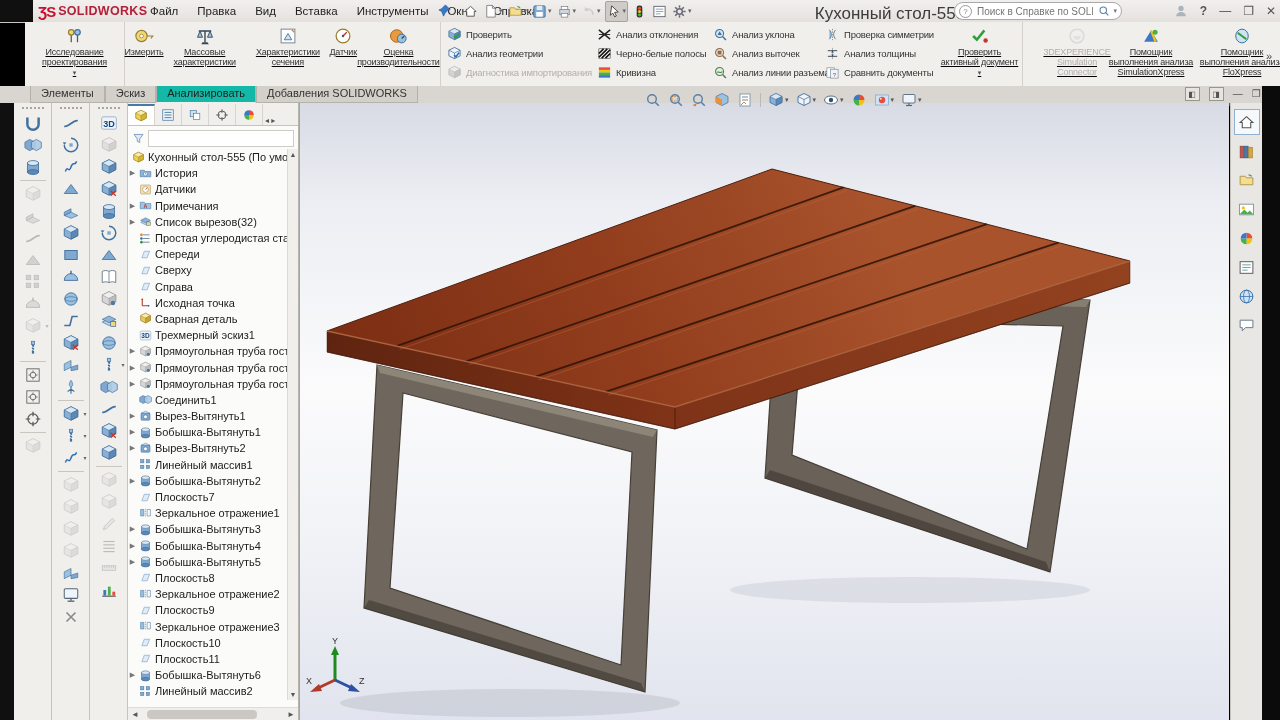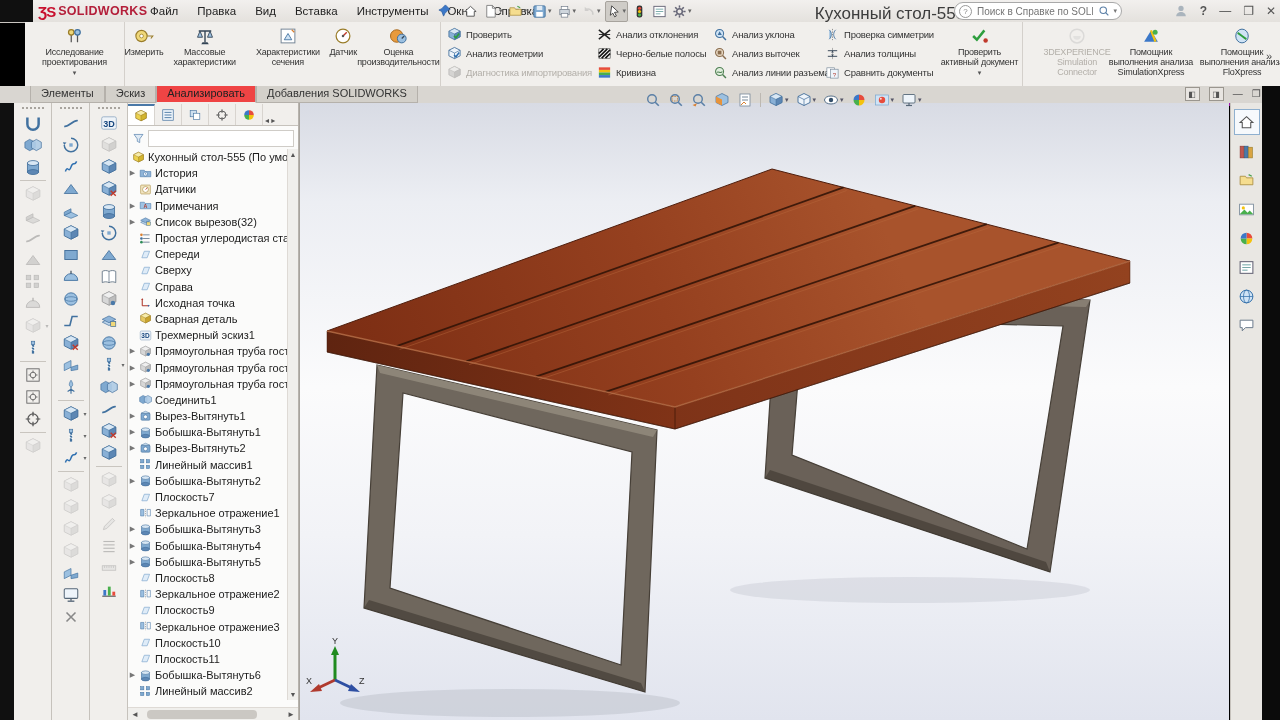--- a/index.html
+++ b/index.html
@@ -32,38 +32,38 @@
     font-family:"Liberation Sans",sans-serif;min-width:0;}
   #searchbox .car{font-size:7px;color:#777;}
   #win-btns{position:absolute;right:4px;top:0;height:22px;display:flex;align-items:center;gap:12px;}
   #win-btns .wb{color:#555;font-size:12px;line-height:22px;}
   #win-btns .help{font-size:12px;font-weight:bold;color:#555;}
   
   #ribbon{position:absolute;left:25px;top:22px;width:1255px;height:64px;background:#f1efec;
     display:flex;align-items:stretch;}
   .rgroup{display:flex;align-items:flex-start;padding-top:3px;box-sizing:border-box;flex:none;}
   .rgroup.sep{border-right:1px solid #d4d0cb;}
-  .rgroup.big{justify-content:space-around;}
+  .rgroup.big{justify-content:space-around;text-decoration:underline;}
   .bigbtn{display:flex;flex-direction:column;align-items:center;text-align:center;padding:1px 1px;
     min-width:0;}
   .bigbtn .lbl{font-size:9px;line-height:10px;color:#333;margin-top:1px;letter-spacing:-.2px;}
   .bigbtn.disabled .lbl{color:#b3afa9;}
   .bigbtn .car{font-size:7px;color:#555;margin-top:2px;}
   .rgroup.rows{flex-direction:column;padding:4px 4px 0 6px;gap:3px;}
   .rowbtn{display:flex;align-items:center;gap:4px;height:16px;}
   .rowbtn .lbl{font-size:9.5px;color:#333;white-space:nowrap;letter-spacing:-.2px;}
   .rowbtn.disabled .lbl{color:#b3afa9;}
   #ribbon-overflow{position:absolute;right:8px;top:50px;font-size:11px;color:#444;}
   
   #tabrow{position:absolute;left:0;top:86px;width:1280px;height:17px;background:#d9d6d1;
     border-bottom:3px solid #a21caf;padding-left:24px;}
   #tabs{position:absolute;left:30px;top:0;display:flex;height:17px;}
   .ctab{font-size:11px;color:#333;padding:1px 10px 0;border:1px solid #b5b1ab;border-top:none;
     background:#d3d0ca;white-space:nowrap;box-sizing:border-box;height:17px;}
-  .ctab.active{background:#ef4444;border-bottom:1px solid #f1efec;color:#222;}
+  .ctab.active{background:#14b8a6;border-bottom:1px solid #f1efec;color:#222;}
   #doc-controls{position:absolute;right:26px;top:1px;display:flex;align-items:center;gap:9px;}
   #doc-controls .dc{color:#555;font-size:10px;line-height:14px;}
   #doc-controls .boxed{border:1px solid #9a968f;width:13px;height:12px;font-size:8px;
     text-align:center;background:#e8e5e1;}
   
   #leftbars{position:absolute;left:0;top:103px;width:128px;height:617px;background:#101010;}
   .lcol{position:absolute;top:0;height:617px;background:#f1efec;border-right:1px solid #c6c2bc;
     display:flex;flex-direction:column;align-items:center;padding-top:3px;box-sizing:border-box;}
   .lcol .grip{width:22px;border-top:2px dotted #a8a49e;margin:1px 0 3px;}
   .tb-ic{position:relative;width:24px;height:22px;display:flex;align-items:center;justify-content:center;flex:none;}

